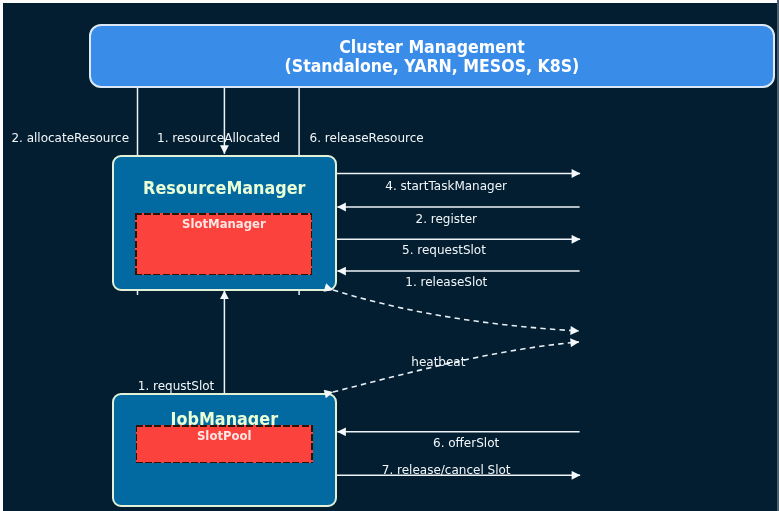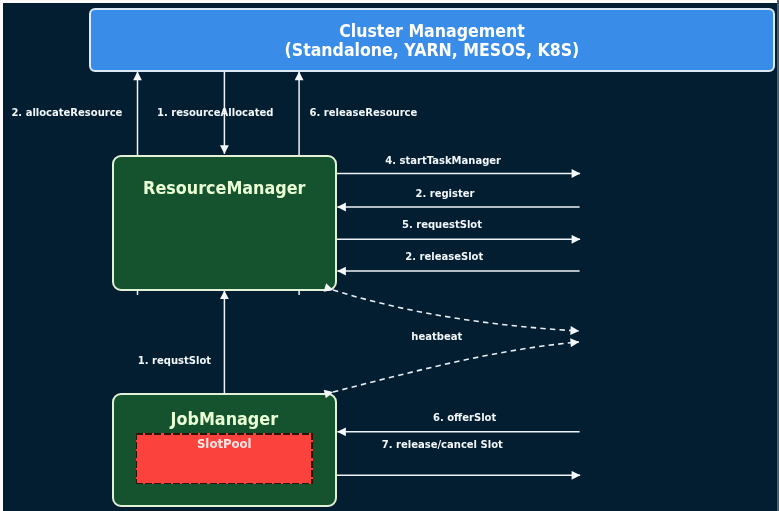--- a/index.html
+++ b/index.html
@@ -13,30 +13,30 @@
 
   
   #arrowlayer{position:absolute;left:0;top:0;width:774px;height:508px;overflow:visible;z-index:1;}
   #hblayer{position:absolute;left:0;top:0;width:774px;height:508px;overflow:visible;z-index:3;}
   #nodelayer{position:absolute;left:0;top:0;width:774px;height:508px;z-index:2;}
   #labellayer{position:absolute;left:0;top:0;width:774px;height:508px;z-index:4;}
 
   .box{position:absolute;box-sizing:border-box;}
 
   
-  #box-cluster{left:86.3px;top:5px;width:685.3px;height:64px;background:#3a8ce9;
-    border:2px solid #dce8f5;border-radius:6px;}
+  #box-cluster{left:86.3px;top:21px;width:685.3px;height:64px;background:#3a8ce9;
+    border:2px solid #dce8f5;border-radius:12px;}
   .blue-l1,.blue-l2{position:absolute;left:0;width:100%;text-align:center;
     color:#ffffff;font-weight:bold;white-space:nowrap;line-height:1;font-size:15.8px;
     transform:scaleY(1.09);}
   .blue-l1{top:14.3px;}
   .blue-l2{top:33.3px;}
 
   
-  .green{background:#14532d;border:2.2px solid #e2f1d7;border-radius:9px;}
+  .green{background:#0369a1;border:2.2px solid #e2f1d7;border-radius:9px;}
   .green-title{position:absolute;left:0;width:100%;text-align:center;color:#eaffd5;
     font-weight:bold;font-size:16px;white-space:nowrap;line-height:1;transform:scaleY(1.08);}
   #box-rm{left:108.8px;top:151.6px;width:225px;height:136px;}
   #box-rm .green-title{top:24px;}
   #box-jm{left:108.8px;top:390.4px;width:225px;height:114px;}
   #box-jm .green-title{top:16.7px;}
   #box-tm{left:577.4px;top:151.8px;width:175.8px;height:352.6px;}
   #box-tm .green-title{top:29.7px;}
 
   
@@ -44,36 +44,36 @@
   .redbox .dash{position:absolute;pointer-events:none;}
   .redbox .dash-t,.redbox .dash-b{left:0;right:0;height:1.6px;
     background:repeating-linear-gradient(to right,#2b1404 0 7px,rgba(0,0,0,0) 7px 9.2px);}
   .redbox .dash-t{top:0;}
   .redbox .dash-b{bottom:0;}
   .redbox .dash-l,.redbox .dash-r{top:0;bottom:0;width:1.6px;
     background:repeating-linear-gradient(to bottom,#2b1404 0 7px,rgba(0,0,0,0) 7px 9.2px);}
   .redbox .dash-l{left:0;}
   .redbox .dash-r{right:0;}
   #red-sm{left:21.6px;top:56.7px;width:177px;height:62px;}
-  #red-sp{left:22px;top:38px;width:177px;height:51px;}
+  #red-sp{left:22px;top:30px;width:177px;height:38px;}
   .red-title{position:absolute;left:0;width:100%;text-align:center;color:#ffe5e4;
     font-weight:bold;font-size:11.7px;white-space:nowrap;line-height:1;transform:scaleY(1.05);}
   #red-sm .red-title{top:5.4px;}
   #red-sp .red-title{top:5.5px;}
 
   
   .slot{position:absolute;background:#7d7efb;border:1.5px solid #20344a;border-radius:50%;
     left:48.6px;width:74.2px;height:61.3px;box-sizing:border-box;}
   .slot1{top:79.8px;}
   .slot2{top:169.2px;}
   .slot3{top:259px;}
 
   
-  .elabel{position:absolute;color:#f3f7fa;font-size:10px;font-weight:bold;
-    white-space:nowrap;line-height:1;transform-origin:left top;}
+  .elabel{position:absolute;color:#f3f7fa;font-size:12px;font-weight:normal;
+    white-space:nowrap;line-height:1;transform-origin:left top;margin-top:24px;}
   #l-allocate{left:8.4px;top:104.6px;}
   #l-resalloc{left:154.0px;top:104.6px;}
   #l-release{left:306.6px;top:104.6px;}
   #l-starttm{left:382.3px;top:153.4px;}
   #l-register{left:412.5px;top:185.6px;}
   #l-reqslot-tm{left:399.0px;top:217.1px;}
   #l-relslot{left:402.3px;top:249.4px;}
   #l-reqslot-jm{left:134.8px;top:353px;}
   #l-heatbeat{left:408.3px;top:328.9px;}
   #l-offerslot{left:430px;top:409.8px;}
@@ -107,20 +107,27 @@
 
     <div id="nodelayer">
 
       <div class="box" id="box-cluster">
         <div class="blue-l1">Cluster Management</div>
         <div class="blue-l2">(Standalone, YARN, MESOS, K8S)</div>
       </div>
 
       <div class="box green" id="box-rm">
         <div class="green-title">ResourceManager</div>
+        <div class="redbox" id="red-sm">
+          <span class="dash dash-t"></span>
+            <span class="dash dash-r"></span>
+            <span class="dash dash-b"></span>
+            <span class="dash dash-l"></span>
+          <div class="red-title">SlotManager</div>
+        </div>
       </div>
 
       <div class="box green" id="box-jm">
         <div class="green-title">JobManager</div>
         <div class="redbox" id="red-sp">
           <span class="dash dash-t"></span>
             <span class="dash dash-r"></span>
             <span class="dash dash-b"></span>
             <span class="dash dash-l"></span>
           <div class="red-title">SlotPool</div>
@@ -141,21 +148,21 @@
       </g>
     </svg>
 
     <div id="labellayer">
       <div class="elabel" id="l-allocate">2. allocateResource</div>
       <div class="elabel" id="l-resalloc">1. resourceAllocated</div>
       <div class="elabel" id="l-release">6. releaseResource</div>
       <div class="elabel" id="l-starttm">4. startTaskManager</div>
       <div class="elabel" id="l-register">2. register</div>
       <div class="elabel" id="l-reqslot-tm">5. requestSlot</div>
-      <div class="elabel" id="l-relslot">2. releaseSlot</div>
+      <div class="elabel" id="l-relslot">1. releaseSlot</div>
       <div class="elabel" id="l-reqslot-jm">1. requstSlot</div>
       <div class="elabel" id="l-heatbeat">heatbeat</div>
       <div class="elabel" id="l-offerslot">6. offerSlot</div>
       <div class="elabel" id="l-relcancel">7. release/cancel Slot</div>
     </div>
 
   </div>
   <div id="rightedge"></div>
 </div>
 

